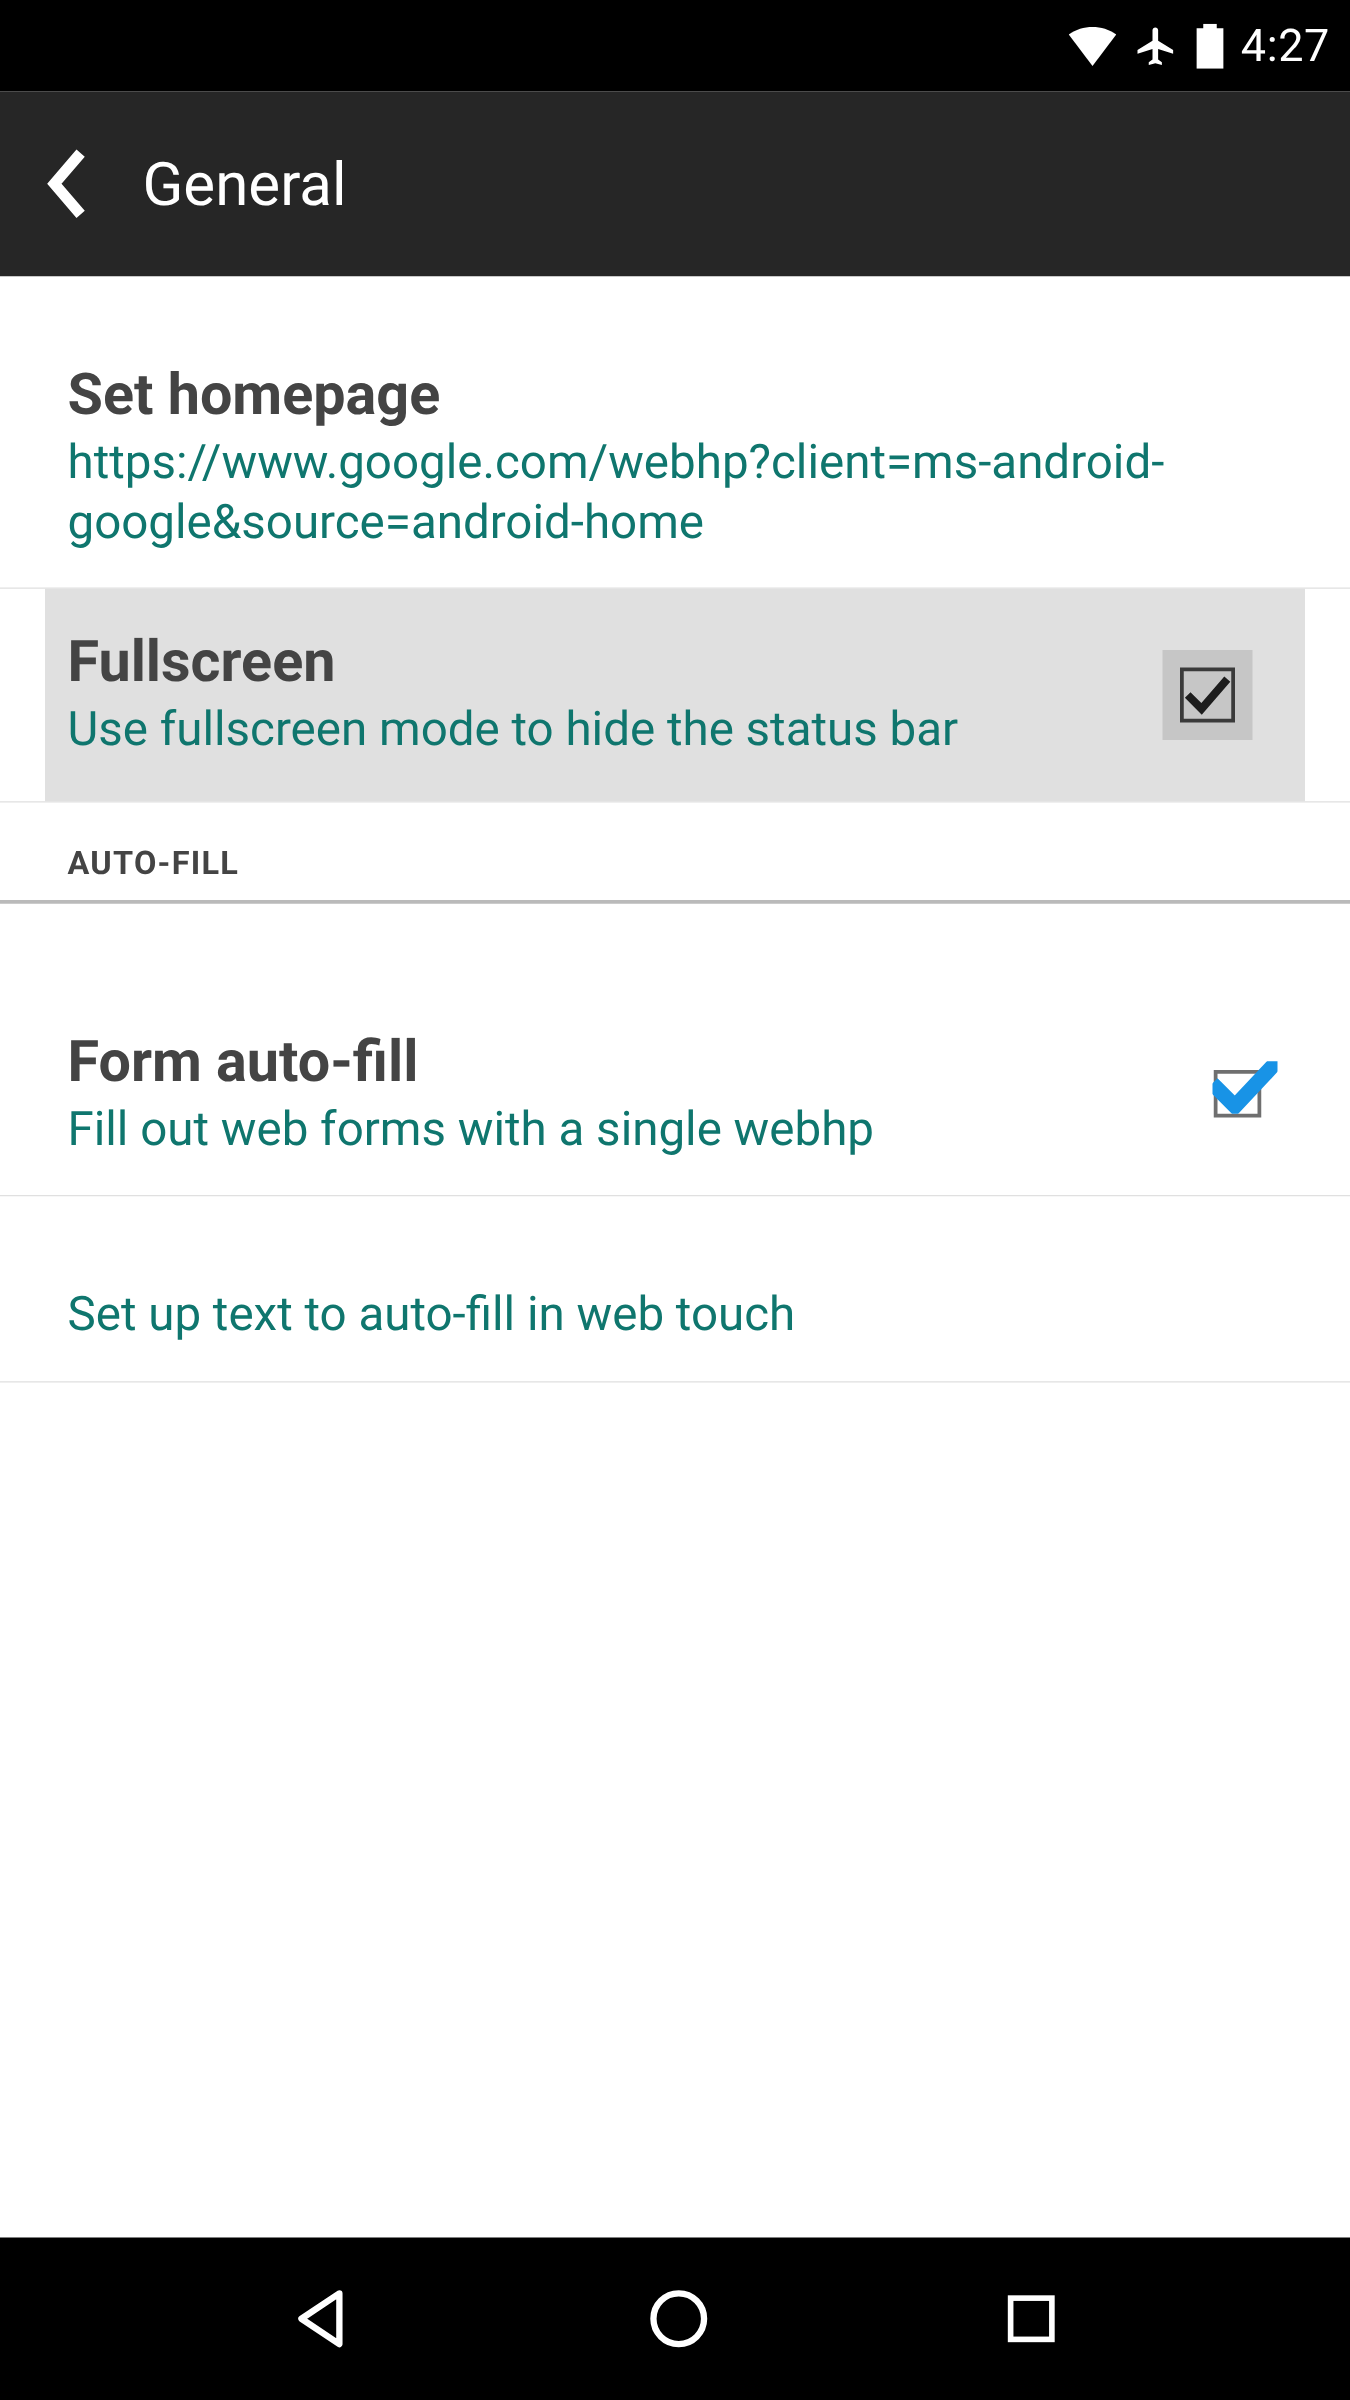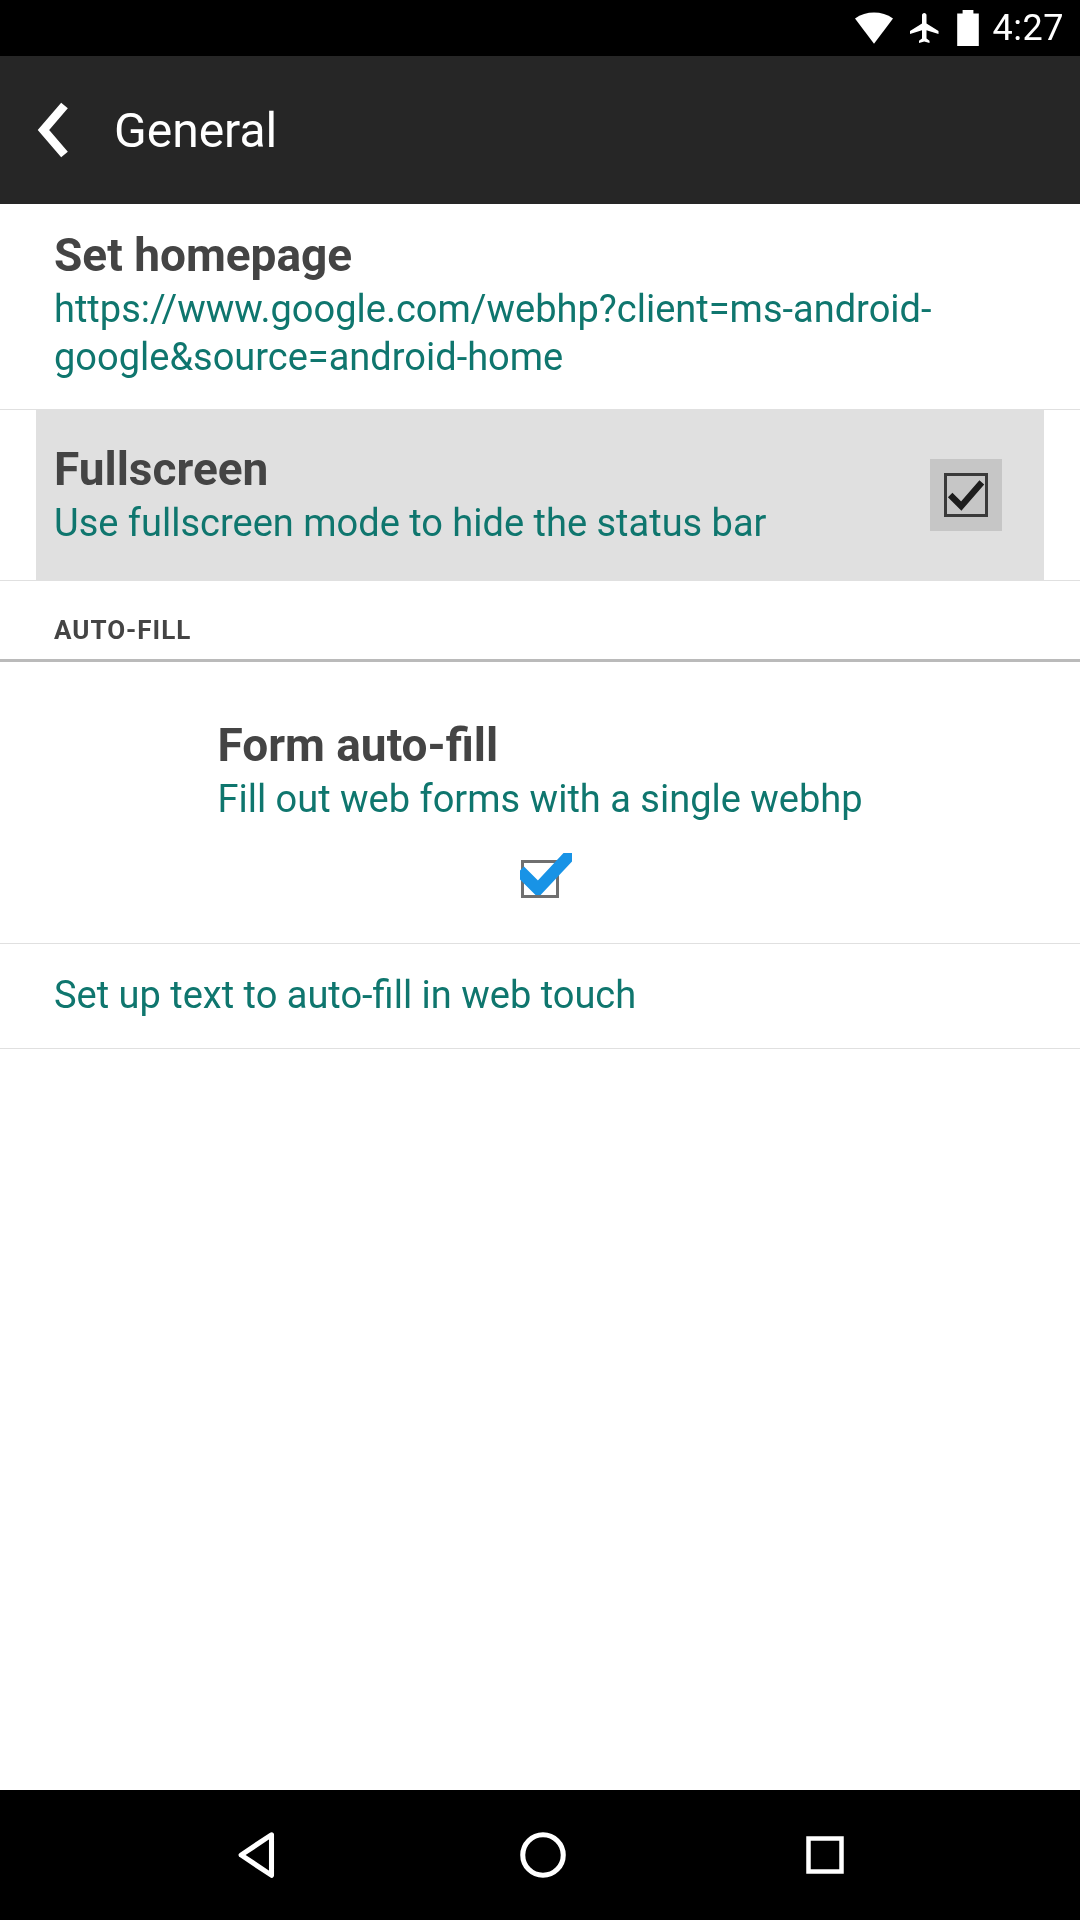--- a/index.html
+++ b/index.html
@@ -10,21 +10,21 @@
     html, body {
       width: 1080px;
       height: 1920px;
       overflow: hidden;
       font-family: Roboto, "Helvetica Neue", Arial, sans-serif;
       background: #ffffff;
     }
     
     .status-bar {
       background: #000000;
-      height: 56px;
+      height: 73px;
       display: flex;
       justify-content: flex-end;
       align-items: center;
       padding-right: 16px;
       gap: 14px;
       color: #ffffff;
     }
     .status-time {
       font-size: 36px;
       font-weight: 400;
@@ -56,20 +56,21 @@
     
     .content {
       background: #ffffff;
     }
     .setting-item {
       padding: 28px 54px 28px 54px;
       border-bottom: 1px solid #e0e0e0;
       display: flex;
       align-items: center;
       gap: 20px;
+      margin-top: 44px;
     }
     .setting-text {
       flex: 1;
       min-width: 0;
     }
     .setting-title {
       color: #444444;
       font-size: 46px;
       font-weight: 700;
       margin-bottom: 4px;
@@ -224,21 +225,21 @@
             </svg>
           </div>
         </div>
       </div>
     </div>
 
     <div class="section-header">
       <div class="section-header-text">AUTO-FILL</div>
     </div>
 
-    <div class="setting-item" style="padding-top:56px;flex-direction:column;">
+    <div class="setting-item" style="padding-top:56px;">
       <div class="setting-text">
         <div class="setting-title">Form auto-fill</div>
         <div class="setting-subtitle">Fill out web forms with a single webhp</div>
       </div>
       <div class="checkbox-wrap">
         <div class="checkbox-blue">
           <svg width="52" height="42" viewBox="0 0 26 21">
             <path d="M2 11 L9 18 L24 2" stroke="#1893e6" stroke-width="6" fill="none" stroke-linecap="square"></path>
           </svg>
         </div>

